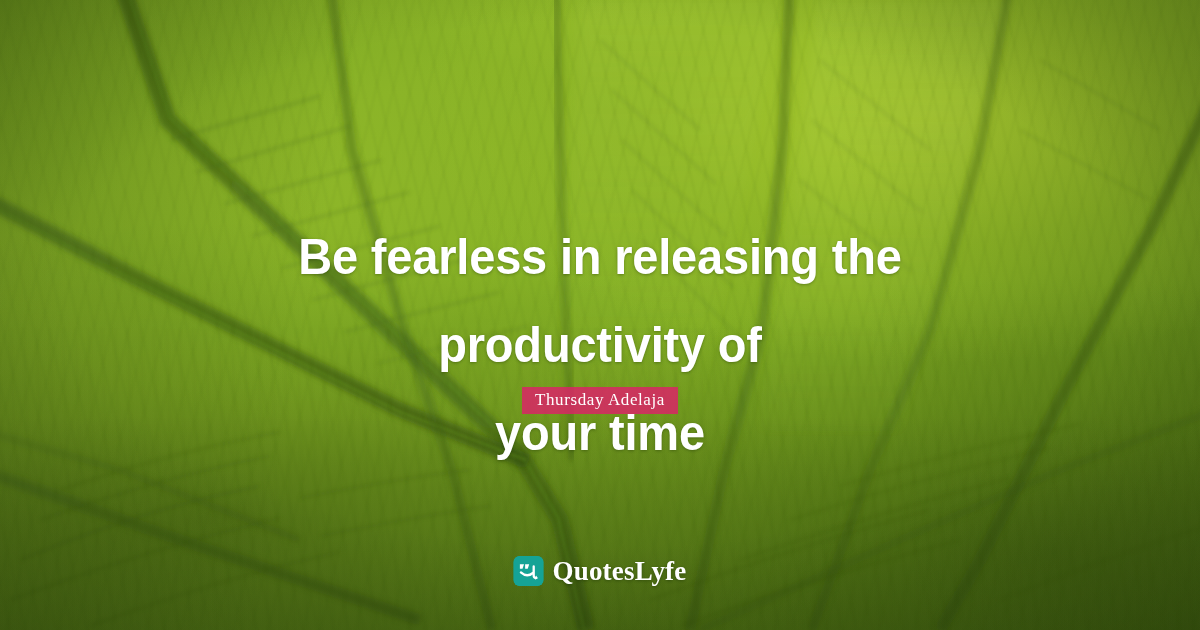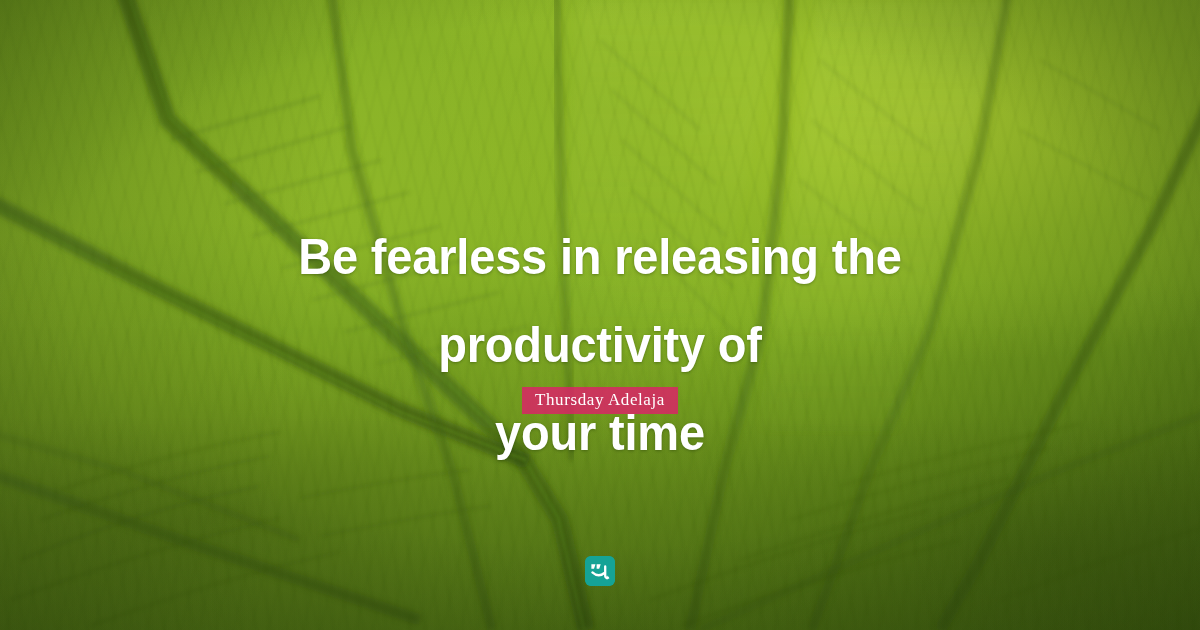--- a/index.html
+++ b/index.html
@@ -278,16 +278,17 @@
         <rect x="0" y="0" width="30" height="30" rx="6" ry="6" fill="#15a396"></rect>
 
         <path d="M6.4 8.2 h4.1 l-1.5 4.6 h-2.6 z" fill="#ffffff"></path>
         <path d="M11.6 8.2 h4.1 l-1.5 4.6 h-2.6 z" fill="#ffffff"></path>
 
         <path d="M7.4 16.4 q6.0 5.4 12.0 0.6" stroke="#ffffff" stroke-width="2.3" fill="none" stroke-linecap="round"></path>
 
         <path d="M20.2 10.4 v9.0 q0 2.2 2.1 2.6" stroke="#ffffff" stroke-width="2.3" fill="none" stroke-linecap="round"></path>
         <path d="M22.6 19.6 l1.9 2.6 l-3.0 1.2 z" fill="#ffffff"></path>
       </svg>
+      <span class="brand-name">QuotesLyfe</span>
     </div>
 
   </div>
 </div>
 
 </body></html>

